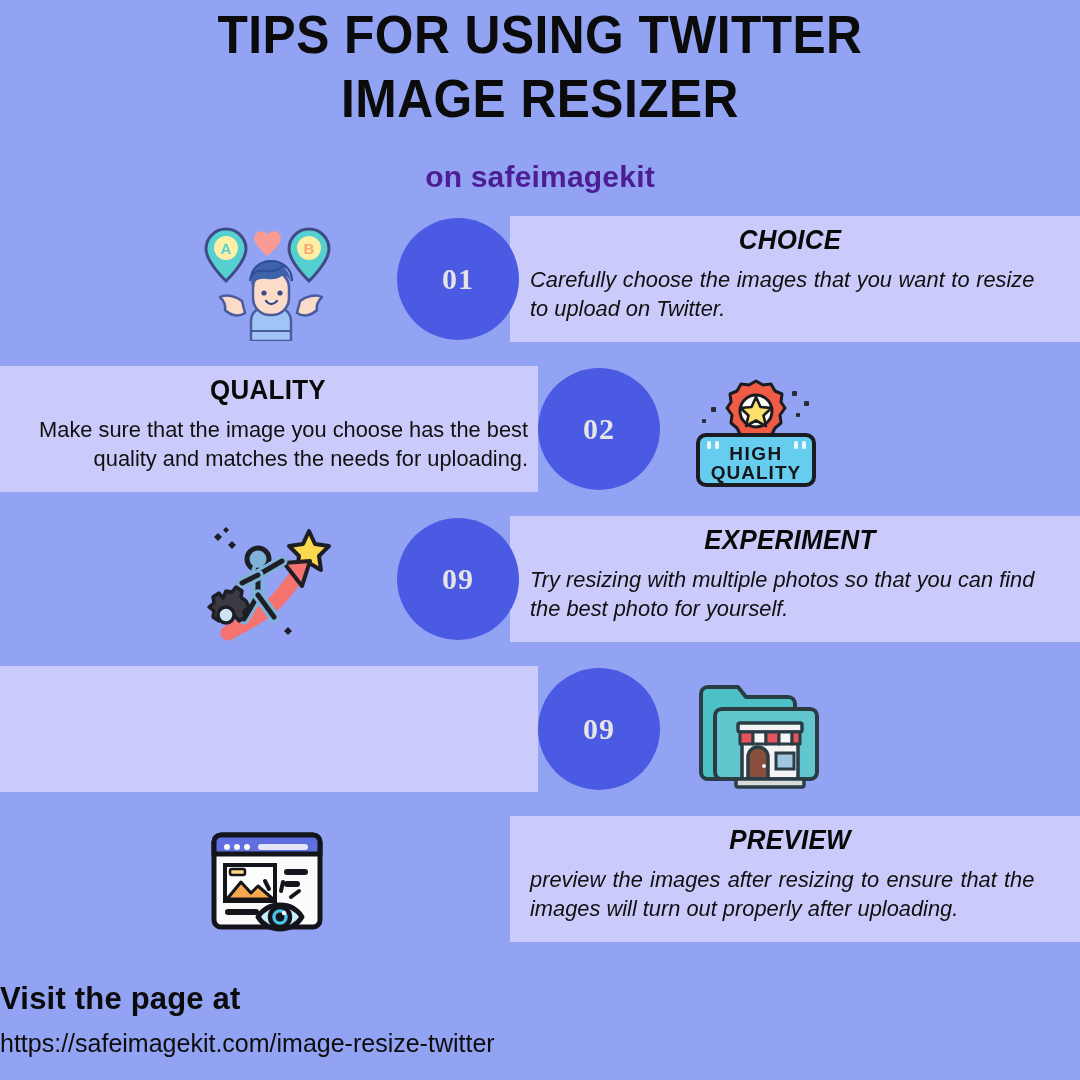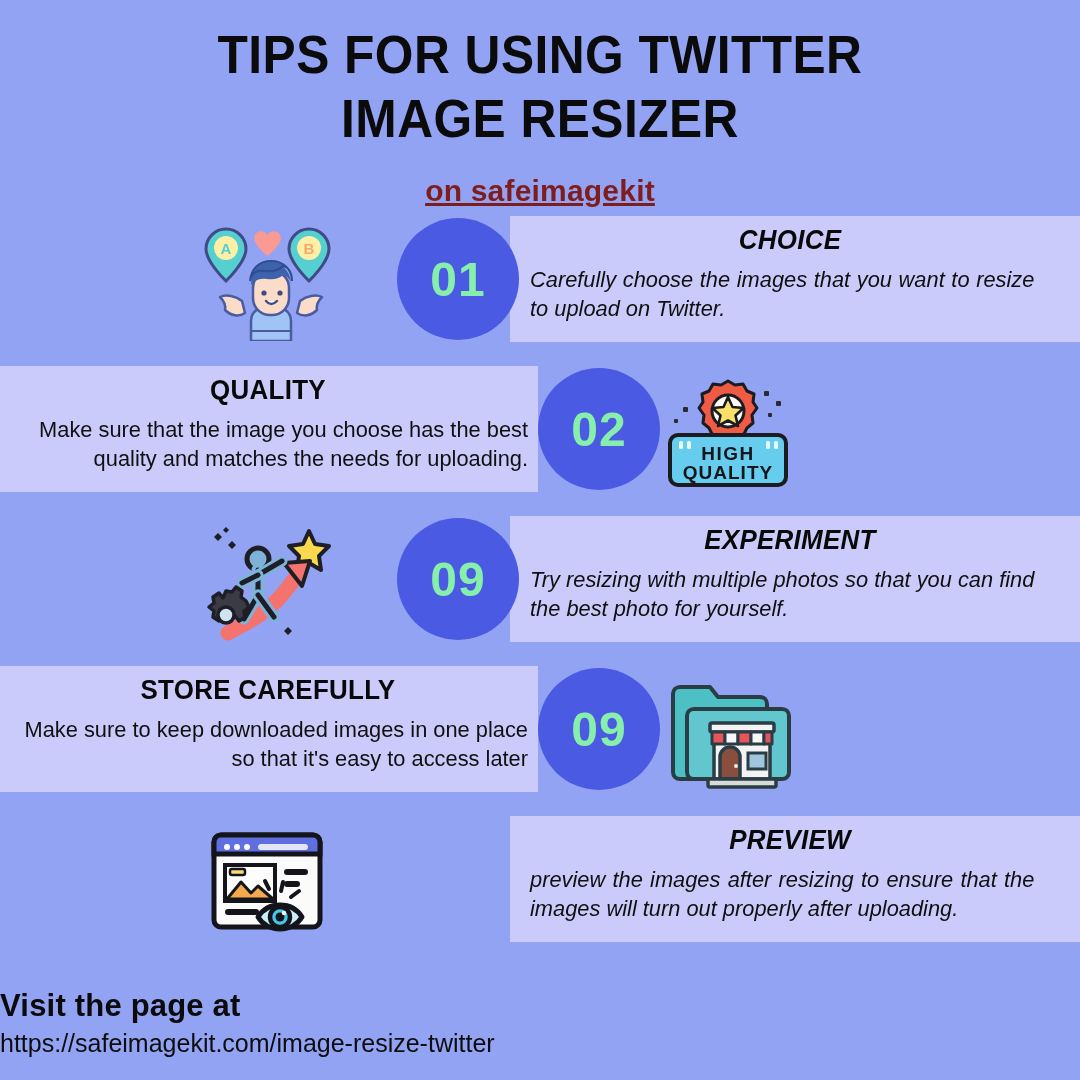--- a/index.html
+++ b/index.html
@@ -6,65 +6,64 @@
   html,body { width:1080px; height:1080px; }
   body {
     background:#93a3f3;
     font-family:"Liberation Sans", sans-serif;
     position:relative;
     overflow:hidden;
   }
   .page { position:relative; width:1080px; height:1080px; }
 
   
-  .header { padding-top:22px; text-align:center; }
+  .header { padding-top:2px; text-align:center; }
   .title-line {
     font-family:"Liberation Sans Narrow","Liberation Sans",sans-serif;
     font-weight:bold;
     font-size:54px;
     letter-spacing:.5px;
     color:#0b0b0b;
     line-height:64px;
     transform:scaleX(.92);
   }
   .subtitle {
-    margin-top:24px;
+    margin-top:30px;
     font-weight:bold;
     font-size:30px;
-    color:#7f1d1d;
+    color:#4c1d95;
     letter-spacing:.2px;
-    text-decoration:underline;
   }
 
   
   .rows { position:absolute; top:207px; left:0; width:1080px; }
   .row { position:relative; height:150px; }
   .band { position:absolute; top:9px; height:126px; background:#cbcbfb; }
   .row.odd  .band { left:510px; right:0; }
   .row.even .band { left:0; width:538px; }
 
   .circle {
     position:absolute; top:11px;
     width:122px; height:122px;
     border-radius:50%;
     background:#4b5ae3;
     display:flex; align-items:center; justify-content:center;
     z-index:3;
   }
   .row.odd  .circle { left:397px; }
   .row.even .circle { left:538px; }
   .circle .num {
-    color:#86efac; font-weight:bold; font-size:48px;
-    font-family:Liberation Sans, sans-serif;
+    color:#e5e5e5; font-weight:bold; font-size:30px;
+    font-family:Liberation Serif, serif;
     letter-spacing:1px;
   }
 
   .art { position:absolute; top:16px; width:150px; height:118px; z-index:2; }
   .row.odd  .art { left:196px; }
-  .row.even .art { left:656px; }
+  .row.even .art { left:684px; }
 
   .copy { position:absolute; top:18px; width:520px; z-index:2; }
   .row.odd  .copy { left:530px; text-align:left;font-style:italic; }
   .row.even .copy { left:8px;  text-align:right; }
   .copy h3 {
     font-family:"Liberation Sans Narrow","Liberation Sans",sans-serif;
     font-weight:bold; font-size:27px; color:#090909;
     text-align:center; letter-spacing:.3px; margin-bottom:9px;
     transform:scaleX(.96);
   }
@@ -78,21 +77,21 @@
   .row.even .copy p { text-align:right; transform-origin:right top; }
 
   
   .footer { position:absolute; left:0; bottom:22px; width:1080px; text-align:left; }
   .footer .cta {
     font-weight:bold; font-size:31px; color:#0b0b0b;
     font-family:"Liberation Sans Narrow","Liberation Sans",sans-serif;
     letter-spacing:.2px;
   }
   .footer .url {
-    margin-top:5px; font-size:25px; color:#0d0d0d;
+    margin-top:12px; font-size:25px; color:#0d0d0d;
     font-family:"Liberation Sans Narrow","Liberation Sans",sans-serif;
   }
   svg { display:block; }
 </style>
 </head>
 <body>
 
 <div class="page">
 
   <div class="header">
@@ -270,24 +269,20 @@
 
             <rect x="52" y="106" width="68" height="8" rx="2" fill="#d7dbda" stroke="#2a3d45" stroke-width="3.5"></rect>
           </g>
         </svg>
       </div>
 
       <div class="circle">
         <span class="num">09</span>
       </div>
 
-      <div class="copy">
-        <h3>STORE CAREFULLY</h3>
-        <p>Make sure to keep downloaded images in one place so that it's easy to access later</p>
-      </div>
     </div>
 
     <div class="row odd">
       <div class="band"></div>
 
       <div class="art">
         <svg viewBox="0 0 150 118" width="150" height="118">
 
           <rect x="18" y="12" width="106" height="92" rx="7" fill="#fbfbfb" stroke="#14141b" stroke-width="5"></rect>
           <path d="M18 19a7 7 0 0 1 7-7h92a7 7 0 0 1 7 7v12H18z" fill="#5f6fe0" stroke="#14141b" stroke-width="5"></path>

